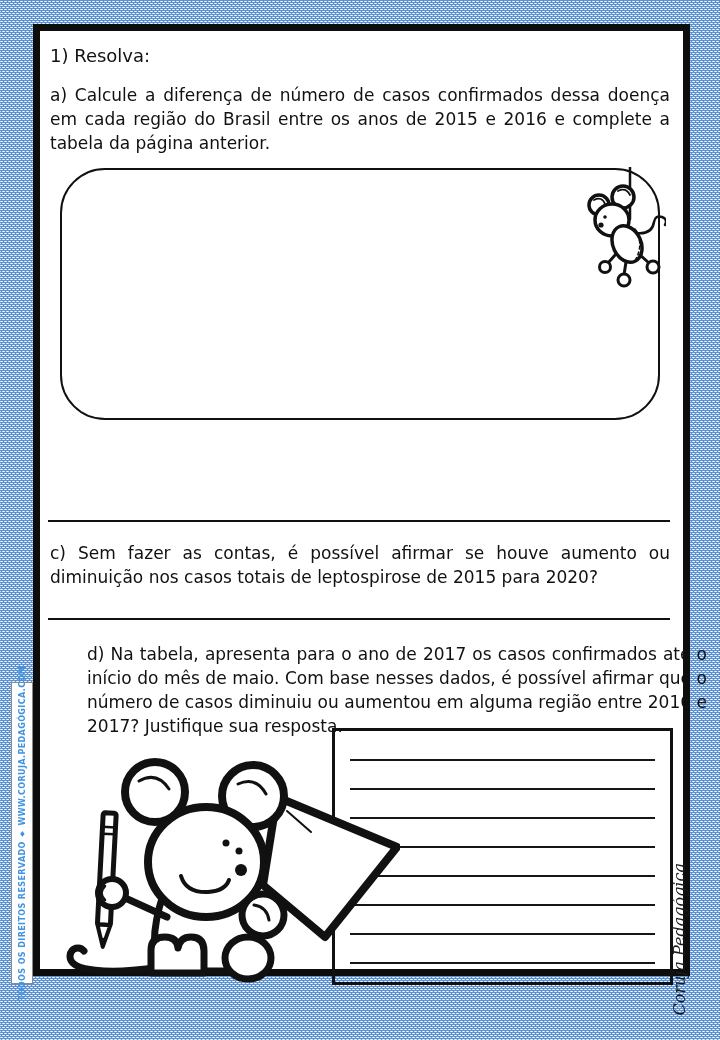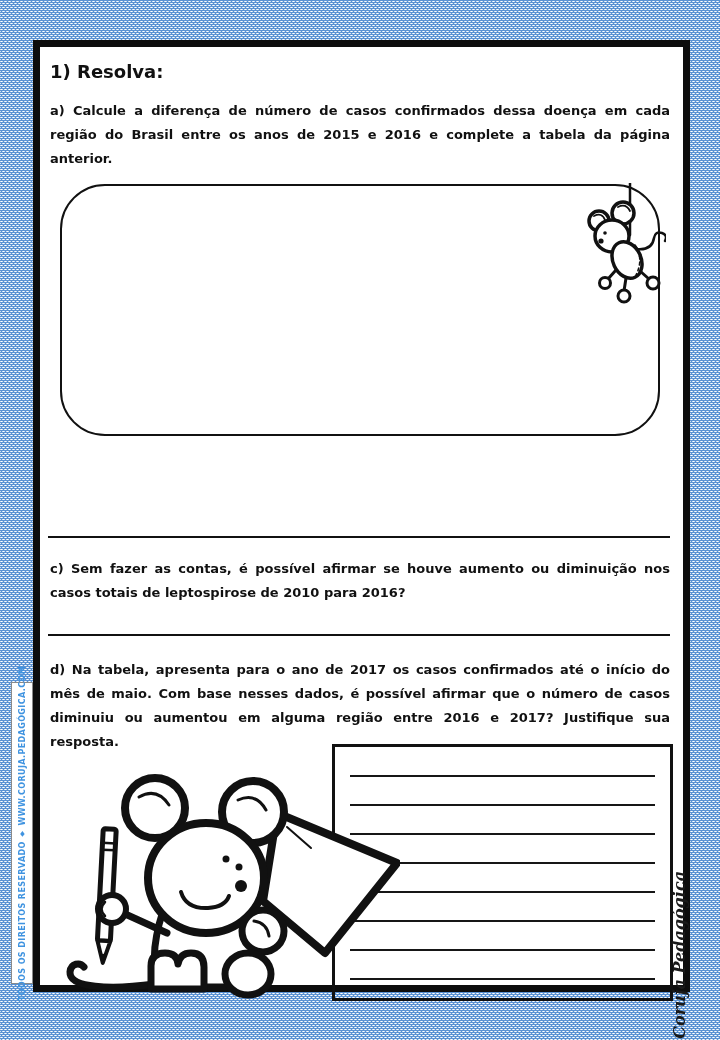--- a/index.html
+++ b/index.html
@@ -17,33 +17,33 @@
     position:absolute;left:11px;top:682px;width:22px;height:302px;
     background:#ffffff;border:1px solid #8a8a8a;box-sizing:border-box;
     display:flex;align-items:center;justify-content:center;z-index:3;
   }
   .copyright-strip span{
     writing-mode:vertical-rl;transform:rotate(180deg);
     font-size:8px;font-weight:bold;letter-spacing:.4px;white-space:nowrap;
     color:var(--copy-blue,#3f93e0);
   }
   .page{
-    position:absolute;left:33px;top:40px;width:657px;height:952px;
-    box-sizing:border-box;background:#ffffff;border:7px solid #0d0d0d;z-index:2;font-weight:bold;
+    position:absolute;left:33px;top:24px;width:657px;height:952px;
+    box-sizing:border-box;background:#ffffff;border:7px solid #0d0d0d;z-index:2;
   }
   .page-inner{position:absolute;left:0;top:0;right:0;bottom:0;}
   .title{position:absolute;left:10px;top:14px;font-size:18px;}
   .para{
-    position:absolute;left:10px;width:620px;font-size:13px;line-height:24px;
+    position:absolute;left:10px;width:620px;font-size:17px;line-height:24px;
     text-align:justify;
   }
   .para-a{top:52px;}
   .para-b{top:413px;}
   .para-c{top:510px;}
-  .para-d{top:611px;}
+  .para-d{top:611px;margin-left:37px;}
   .answer-box{
     position:absolute;left:20px;top:137px;width:600px;height:252px;
     box-sizing:border-box;border:2.5px solid #111;border-radius:45px;
   }
   .hang-mouse{position:absolute;left:512px;top:-3px;width:92px;height:130px;}
   .answer-line{position:absolute;left:8px;width:622px;height:0;border-top:2.5px solid #111;}
   .line-b{top:489px;}
   .line-c{top:587px;}
   .lined-box{
     position:absolute;left:292px;top:697px;width:341px;height:257px;
@@ -96,21 +96,21 @@
           <circle class="ink fillw" cx="31" cy="100" r="5.5" stroke-width="3"></circle>
           <line class="ink" x1="52" y1="95" x2="50" y2="108" stroke-width="3"></line>
           <circle class="ink fillw" cx="50" cy="113" r="6" stroke-width="3"></circle>
           <line class="ink" x1="66" y1="88" x2="75" y2="96" stroke-width="3"></line>
           <circle class="ink fillw" cx="79" cy="100" r="6" stroke-width="3"></circle>
         </svg>
       </div>
 
       <div class="answer-line line-b"></div>
 
-      <div class="para para-c">c) Sem fazer as contas, é possível afirmar se houve aumento ou diminuição nos casos totais de leptospirose de 2010 para 2016?</div>
+      <div class="para para-c">c) Sem fazer as contas, é possível afirmar se houve aumento ou diminuição nos casos totais de leptospirose de 2015 para 2020?</div>
       <div class="answer-line line-c"></div>
 
       <div class="para para-d">d) Na tabela, apresenta para o ano de 2017 os casos confirmados até o início do mês de maio. Com base nesses dados, é possível afirmar que o número de casos diminuiu ou aumentou em alguma região entre 2016 e 2017? Justifique sua resposta.</div>
 
       <div class="lined-box" id="lined-box">
           <div class="ruled-line" style="top: 28px;"></div>
           <div class="ruled-line" style="top: 57px;"></div>
           <div class="ruled-line" style="top: 86px;"></div>
           <div class="ruled-line" style="top: 115px;"></div>
           <div class="ruled-line" style="top: 144px;"></div>

